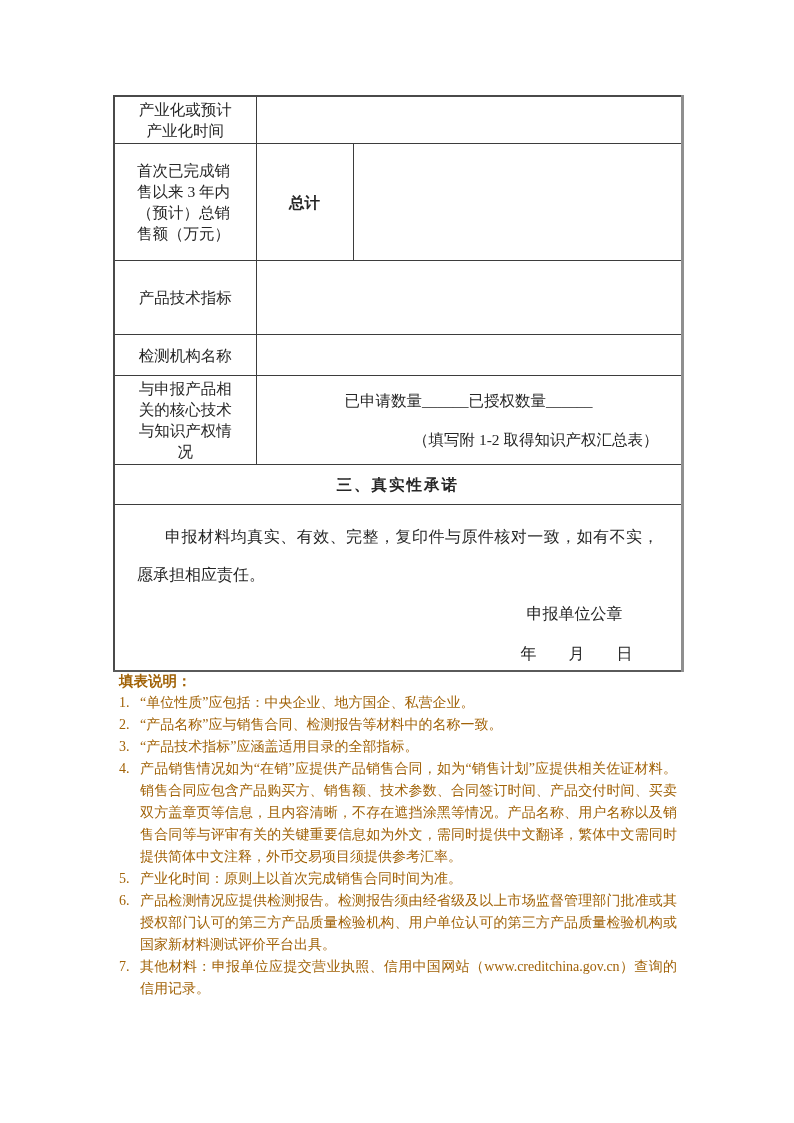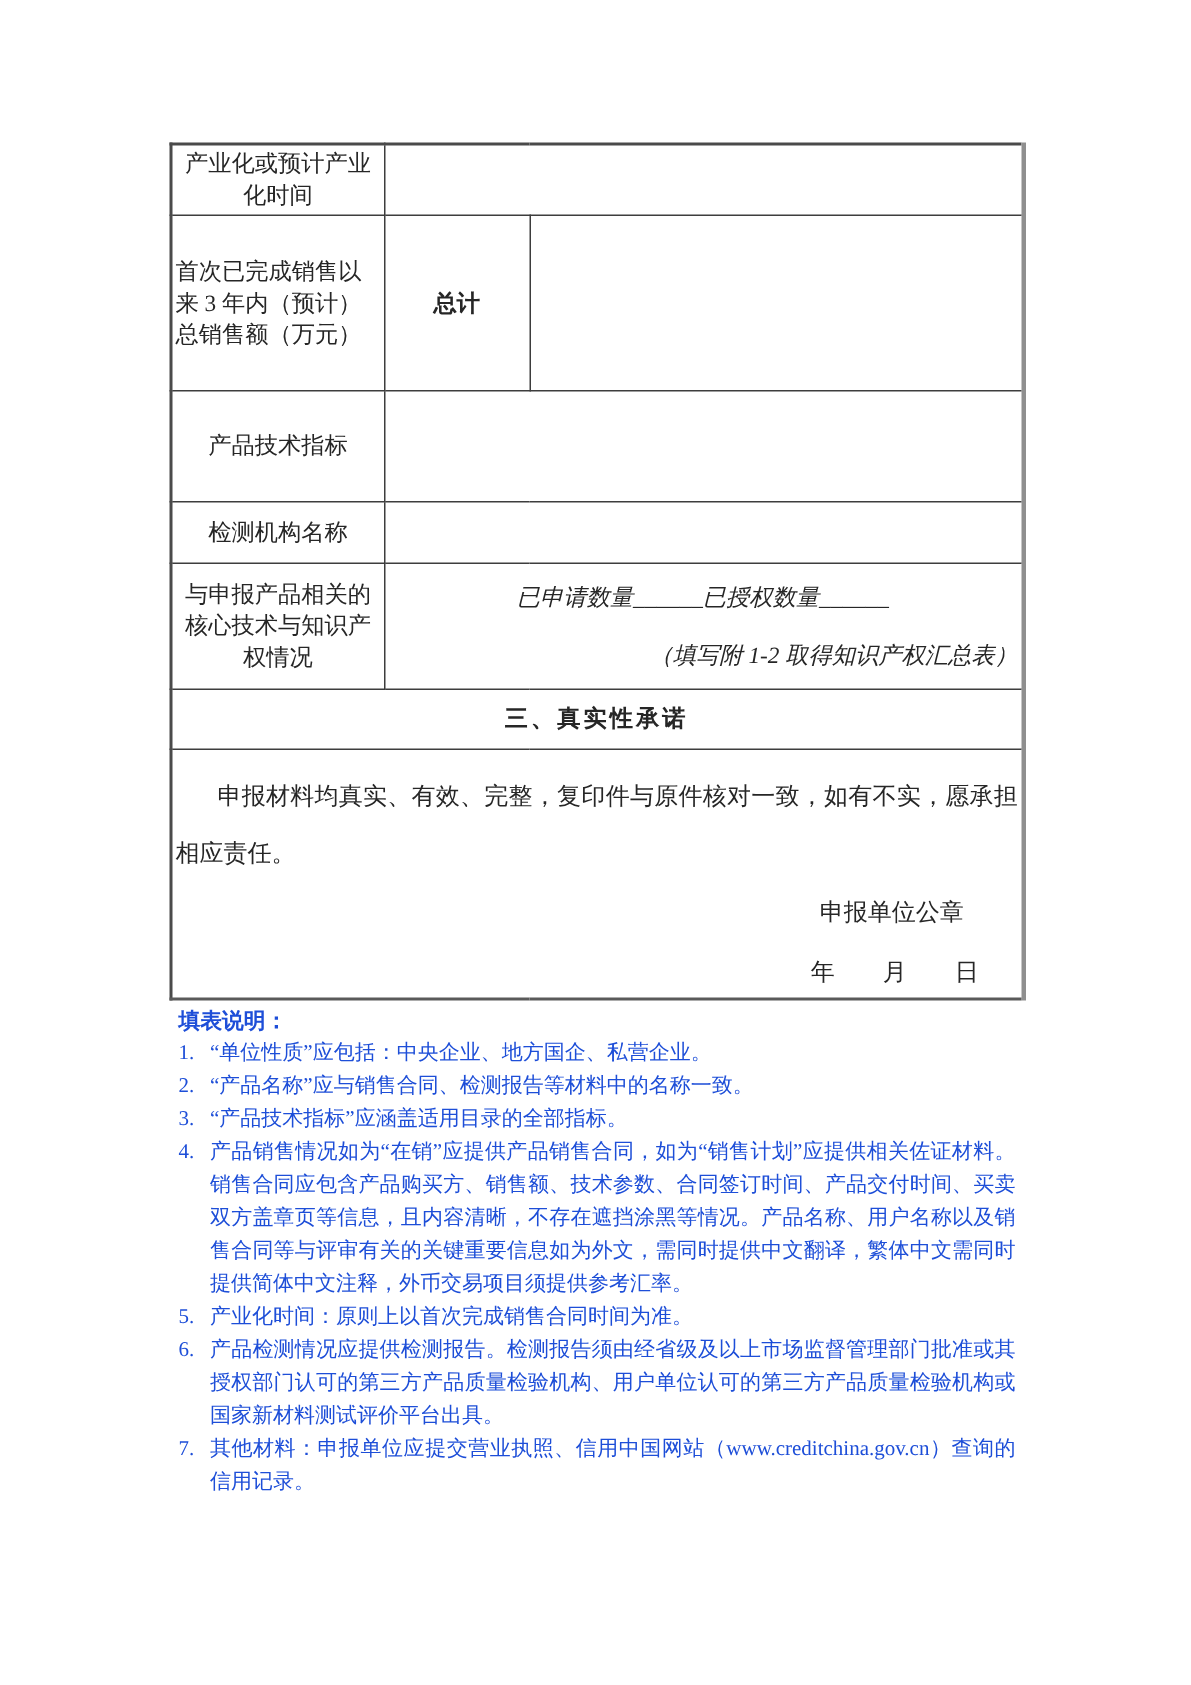--- a/index.html
+++ b/index.html
@@ -15,31 +15,31 @@
     position:absolute;top:95px;left:113px;
     border-collapse:collapse;table-layout:fixed;
     width:568px;
     border-top:2px solid #4a4a4a;
     border-left:2px solid #4a4a4a;
     border-right:3px solid #8f8f8f;
     border-bottom:2px solid #5a5a5a;
   }
   table.form td{
     border:1px solid #3d3d3d;
-    padding:2px 2px;
+    padding:2px 22px;
     font-size:15.5px;
     line-height:21px;
     vertical-align:middle;
     overflow:hidden;
   }
   td.lab{text-align:center;}
   td.lab-left{text-align:left;padding-left:8px;padding-right:6px;}
   td.subhead{text-align:center;font-weight:bold;}
   td.blank{background:#ffffff;}
-  .ipr-cell{vertical-align:middle;font-style:italic;}
+  .ipr-cell{vertical-align:middle;}
   .ipr-line1{text-align:center;margin:2px 0 0 0;padding-top:2px;}
   .ipr-line2{text-align:right;margin:18px 0 4px 0;}
   td.section-hd{
     text-align:center;font-weight:bold;font-size:16.5px;
     letter-spacing:2px;padding:9px 4px;
   }
   td.commit{vertical-align:top;padding:6px 6px 8px 6px;}
   .commit-par{
     margin:6px 0 0 0;
     font-size:16px;line-height:38px;
@@ -49,21 +49,21 @@
   .stamp-line{
     text-align:right;font-size:16px;line-height:16px;
     margin-top:12px;padding-right:36px;
   }
   .date-line{
     text-align:right;font-size:16px;line-height:16px;
     margin-top:24px;padding-right:26px;
   }
   .notes{
     position:absolute;top:670px;left:119px;width:558px;
-    font-size:14px;line-height:22px;color:#1d4ed8;
+    font-size:14px;line-height:22px;color:#a16207;
   }
   .notes-title{font-weight:bold;margin:0 0 0 0;font-size:14.5px;line-height:22px;}
   ol.note-list{list-style:none;margin:0;padding:0;}
   ol.note-list li{display:flex;align-items:flex-start;}
   .note-num{flex:0 0 21px;}
   .note-text{flex:1;text-align:justify;}
 </style>
 </head>
 <body>
 

